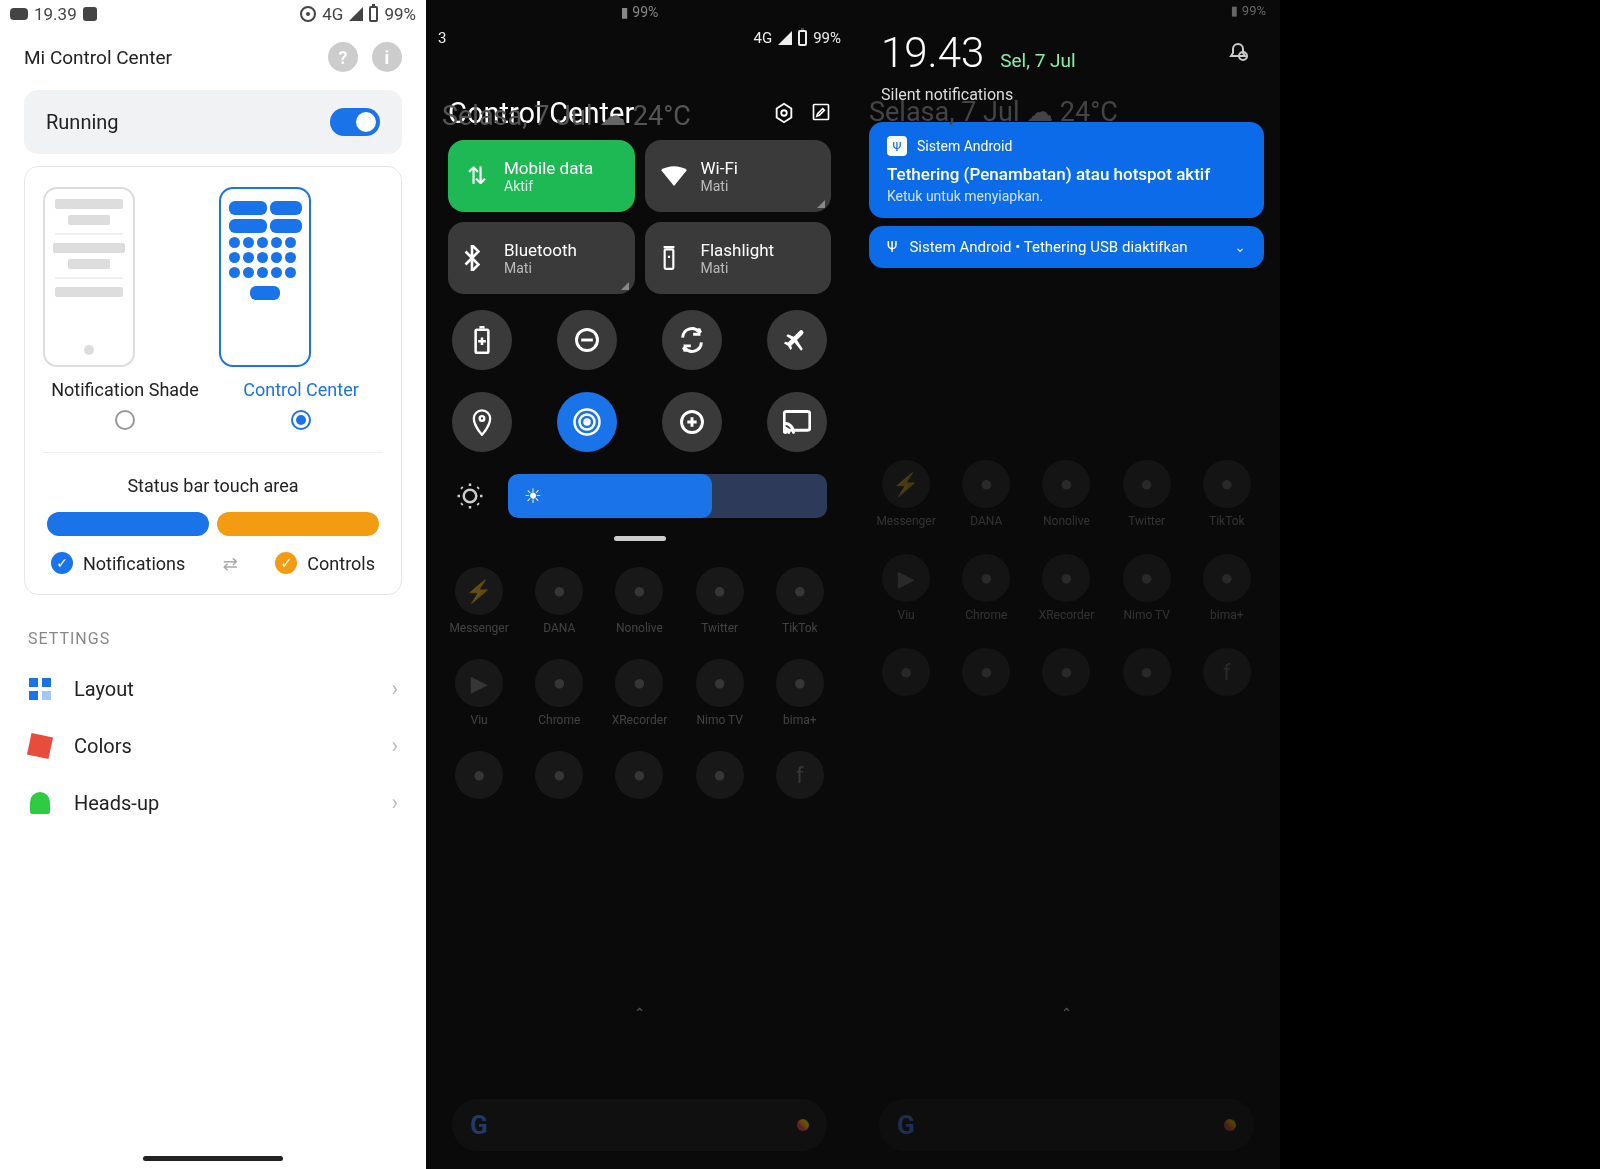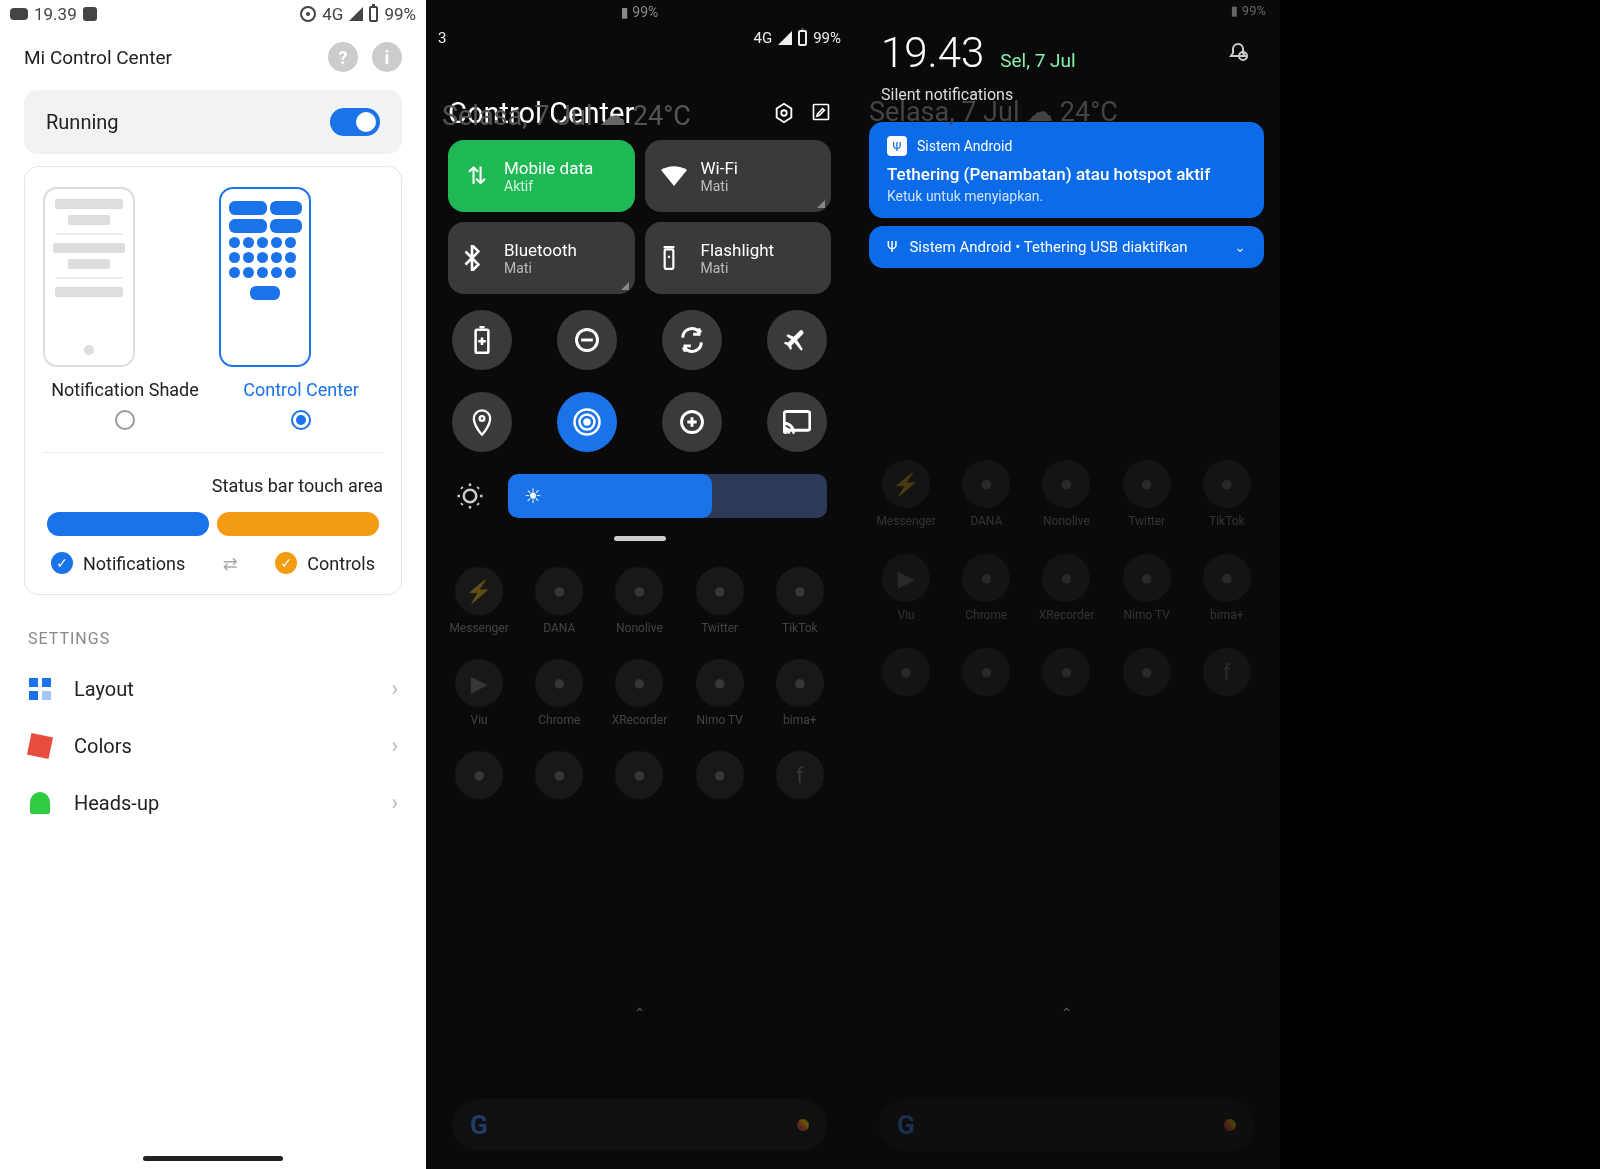--- a/index.html
+++ b/index.html
@@ -39,21 +39,21 @@
 .pill{background:#1a73e8;border-radius:6px;height:14px}
 .pill.lg{width:38px}.pill.md{width:32px}
 .cdot{width:11px;height:11px;border-radius:50%;background:#1a73e8}
 .ccrow.c{gap:3px}
 .label{text-align:center;font-size:18px;margin-top:12px}
 .label.sel{color:#1a73e8}
 .radio{width:20px;height:20px;border:2px solid #999;border-radius:50%;margin:10px auto 0;display:flex;align-items:center;justify-content:center}
 .radio.sel{border-color:#1a73e8}
 .radio.sel:after{content:"";width:10px;height:10px;background:#1a73e8;border-radius:50%}
 .hr{height:1px;background:#eee;margin:22px 0}
-.touch-t{text-align:right;font-size:18px}
+.touch-t{text-align:center;font-size:18px}
 .bars{display:flex;gap:8px;margin:16px 4px}
 .tbar{height:24px;border-radius:12px;flex:1}
 .tbar.b{background:#1a73e8}.tbar.o{background:#f39c12}
 .legend{display:flex;justify-content:space-between;align-items:center;margin:14px 8px 0}
 .legend .l,.legend .r{display:flex;align-items:center;gap:10px;font-size:18px}
 .check{width:22px;height:22px;border-radius:50%;display:flex;align-items:center;justify-content:center;color:#fff;font-size:14px}
 .check.b{background:#1a73e8}.check.o{background:#f39c12}
 .swap{color:#aaa;font-size:18px}
 .sec-t{font-size:16px;color:#888;letter-spacing:1px;margin:34px 28px 12px}
 .srow{display:flex;align-items:center;gap:22px;padding:16px 28px}

